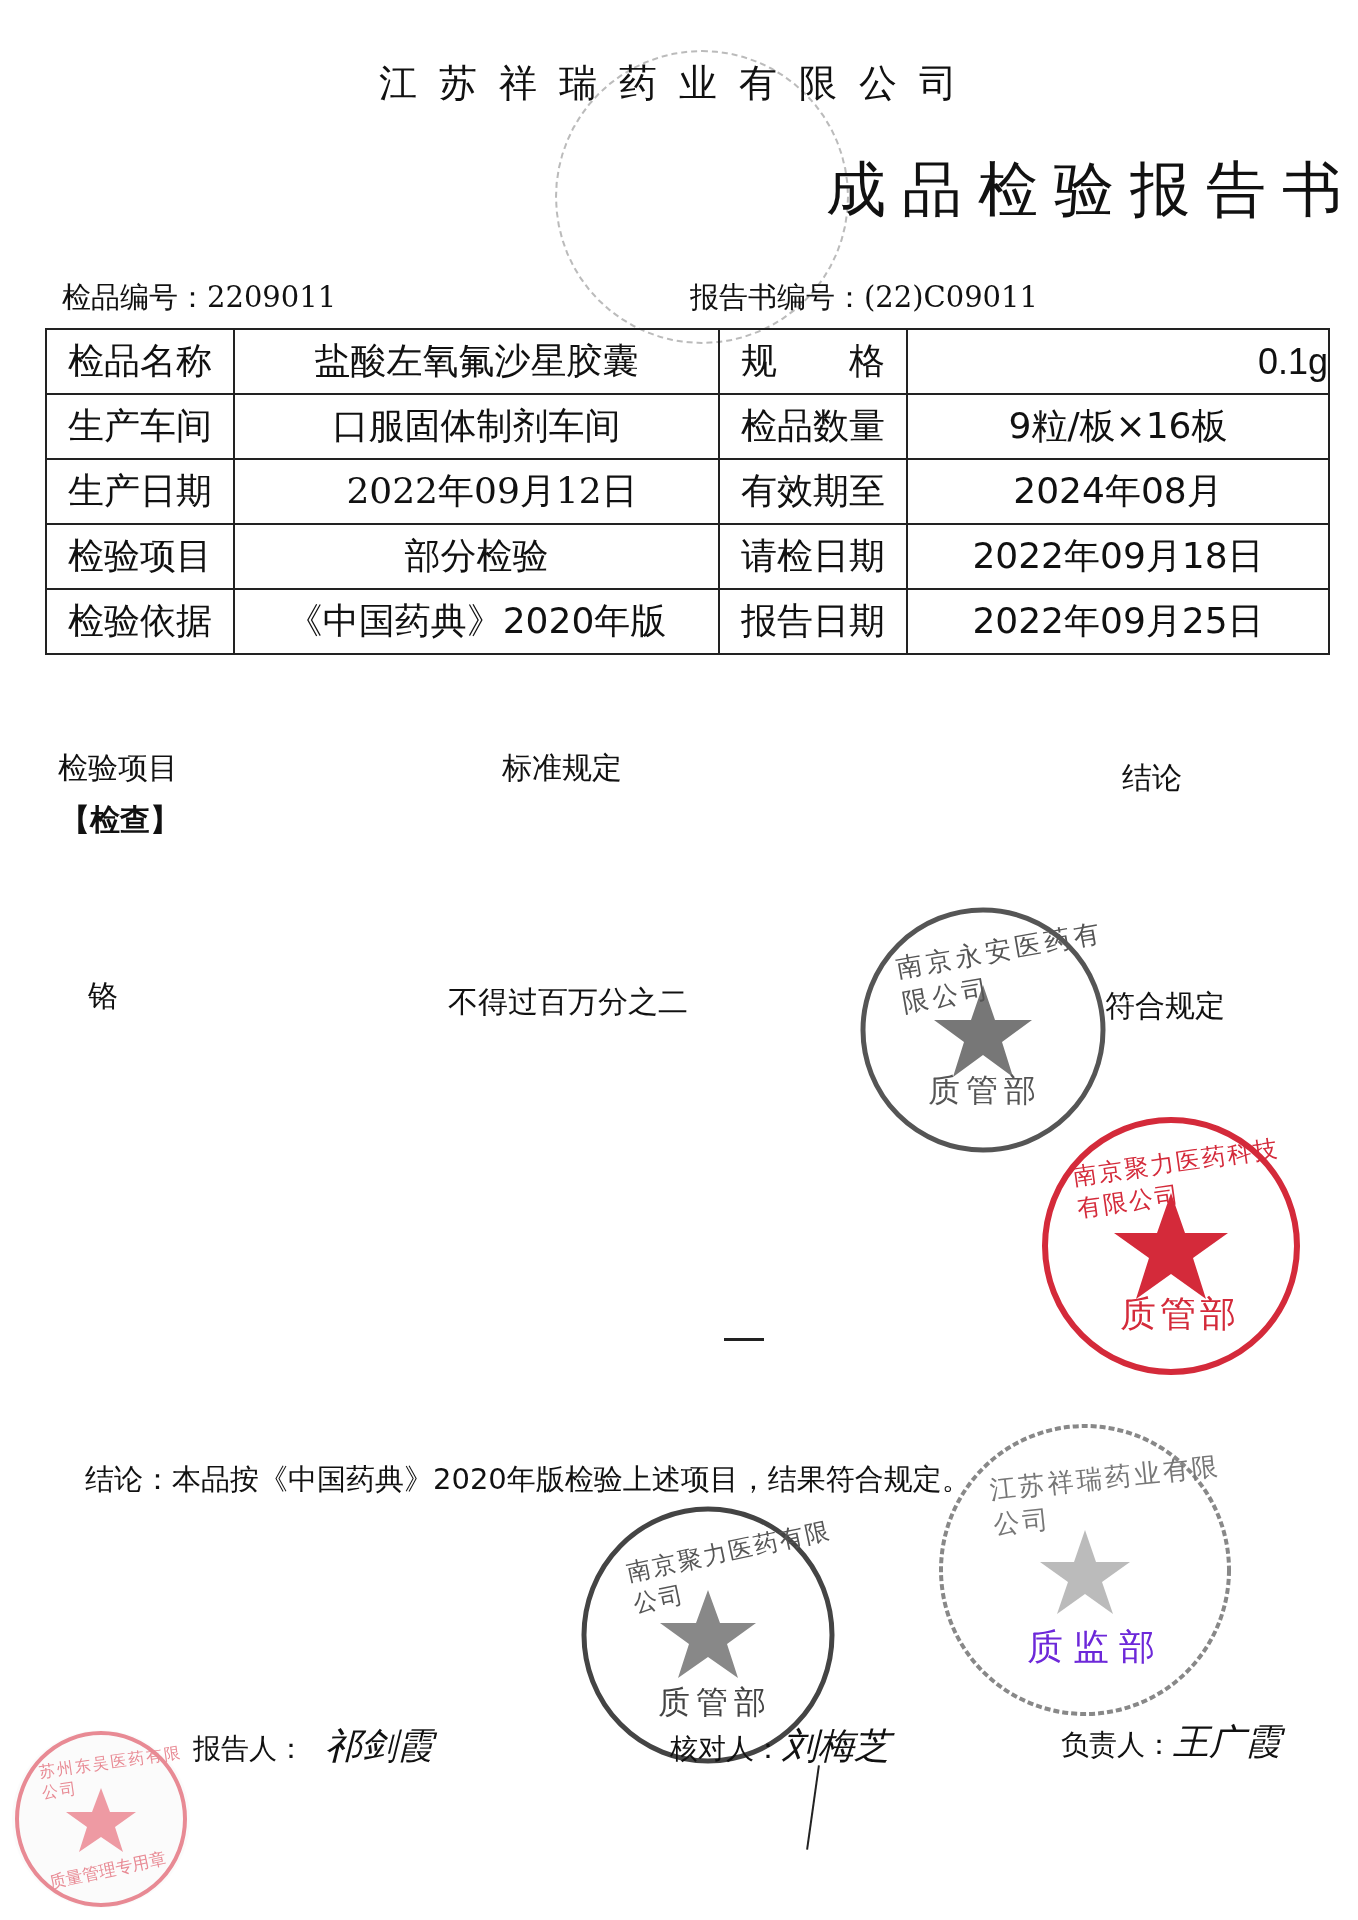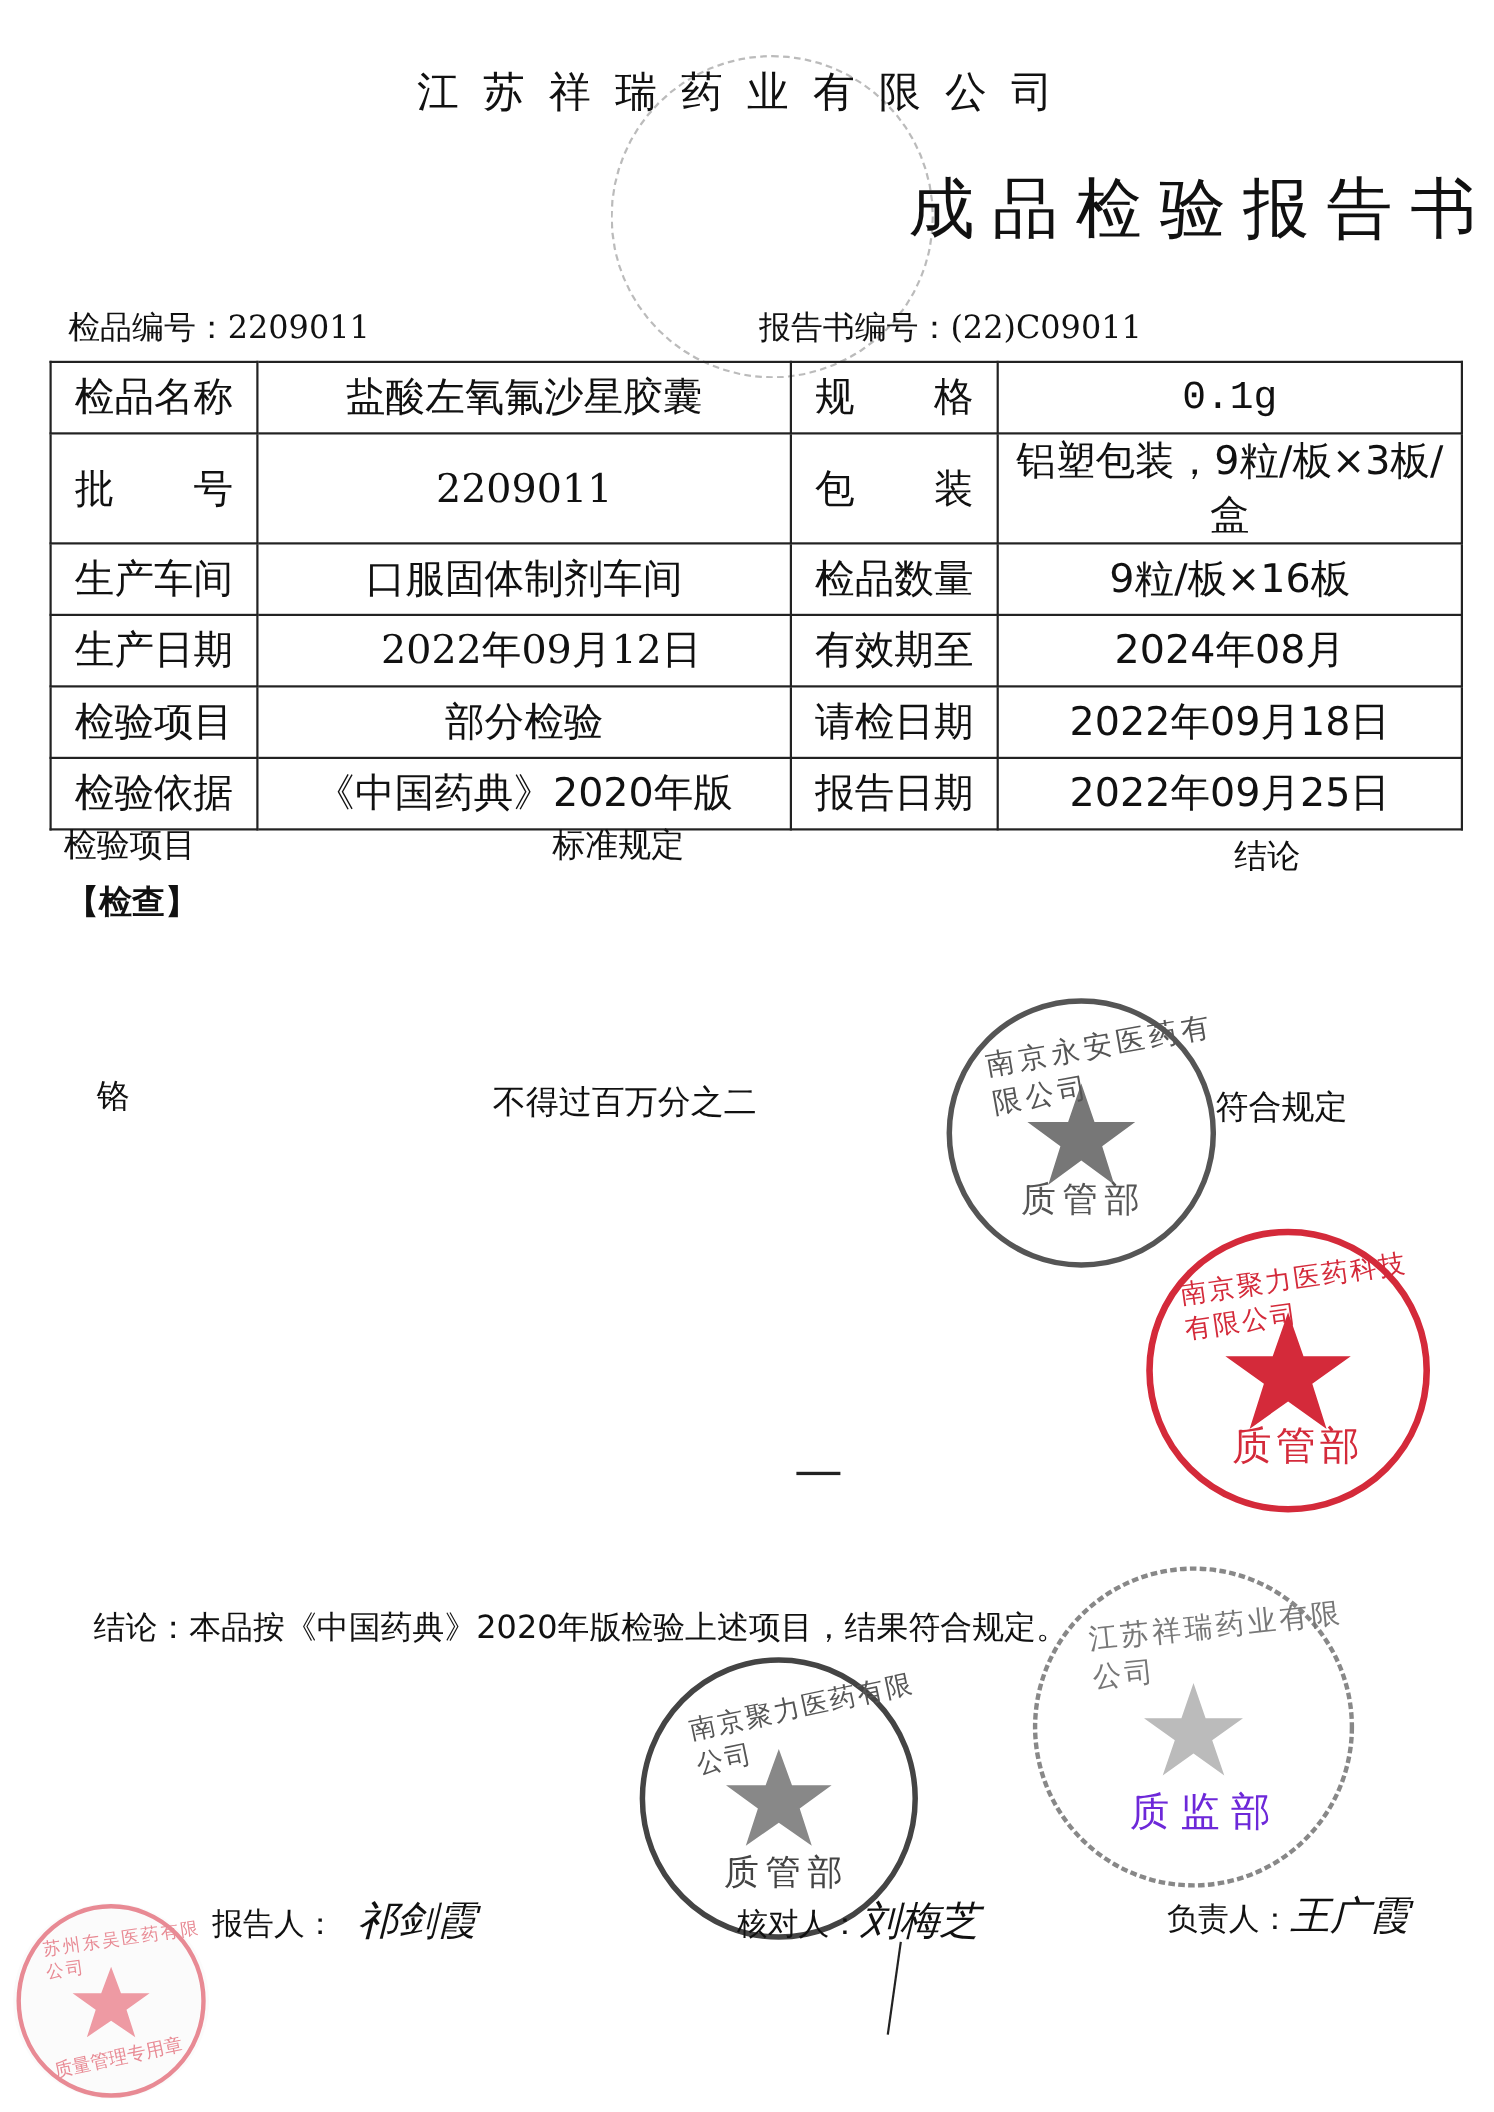--- a/index.html
+++ b/index.html
@@ -34,27 +34,21 @@
 <div class="abs meta" style="left:690px;">
   <span>报告书编号：</span><span>(22)C09011</span>
 </div>
 
 <table class="info">
   <tbody>
       <tr>
     <td class="lbl">检品名称</td>
     <td class="val" style="font-family:'DejaVu Serif',serif;">盐酸左氧氟沙星胶囊</td>
     <td class="lbl2">规　　格</td>
-    <td style="font-family:Liberation Mono, monospace;">0.1g</td>
-  </tr>
-  <tr>
-    <td class="lbl">批　　号</td>
-    <td class="val" style="font-family:'DejaVu Serif',serif;">2209011</td>
-    <td class="lbl2">包　　装</td>
-    <td>铝塑包装，9粒/板×3板/盒</td>
+    <td style="font-family:Liberation Sans, sans-serif;text-align:right;">0.1g</td>
   </tr>
   <tr>
     <td class="lbl">生产车间</td>
     <td class="val" style="font-family:'DejaVu Serif',serif;">口服固体制剂车间</td>
     <td class="lbl2">检品数量</td>
     <td>9粒/板×16板</td>
   </tr>
   <tr>
     <td class="lbl">生产日期</td>
     <td class="val" style="font-family:'DejaVu Serif',serif;padding-left:31px;">2022年09月12日</td>

